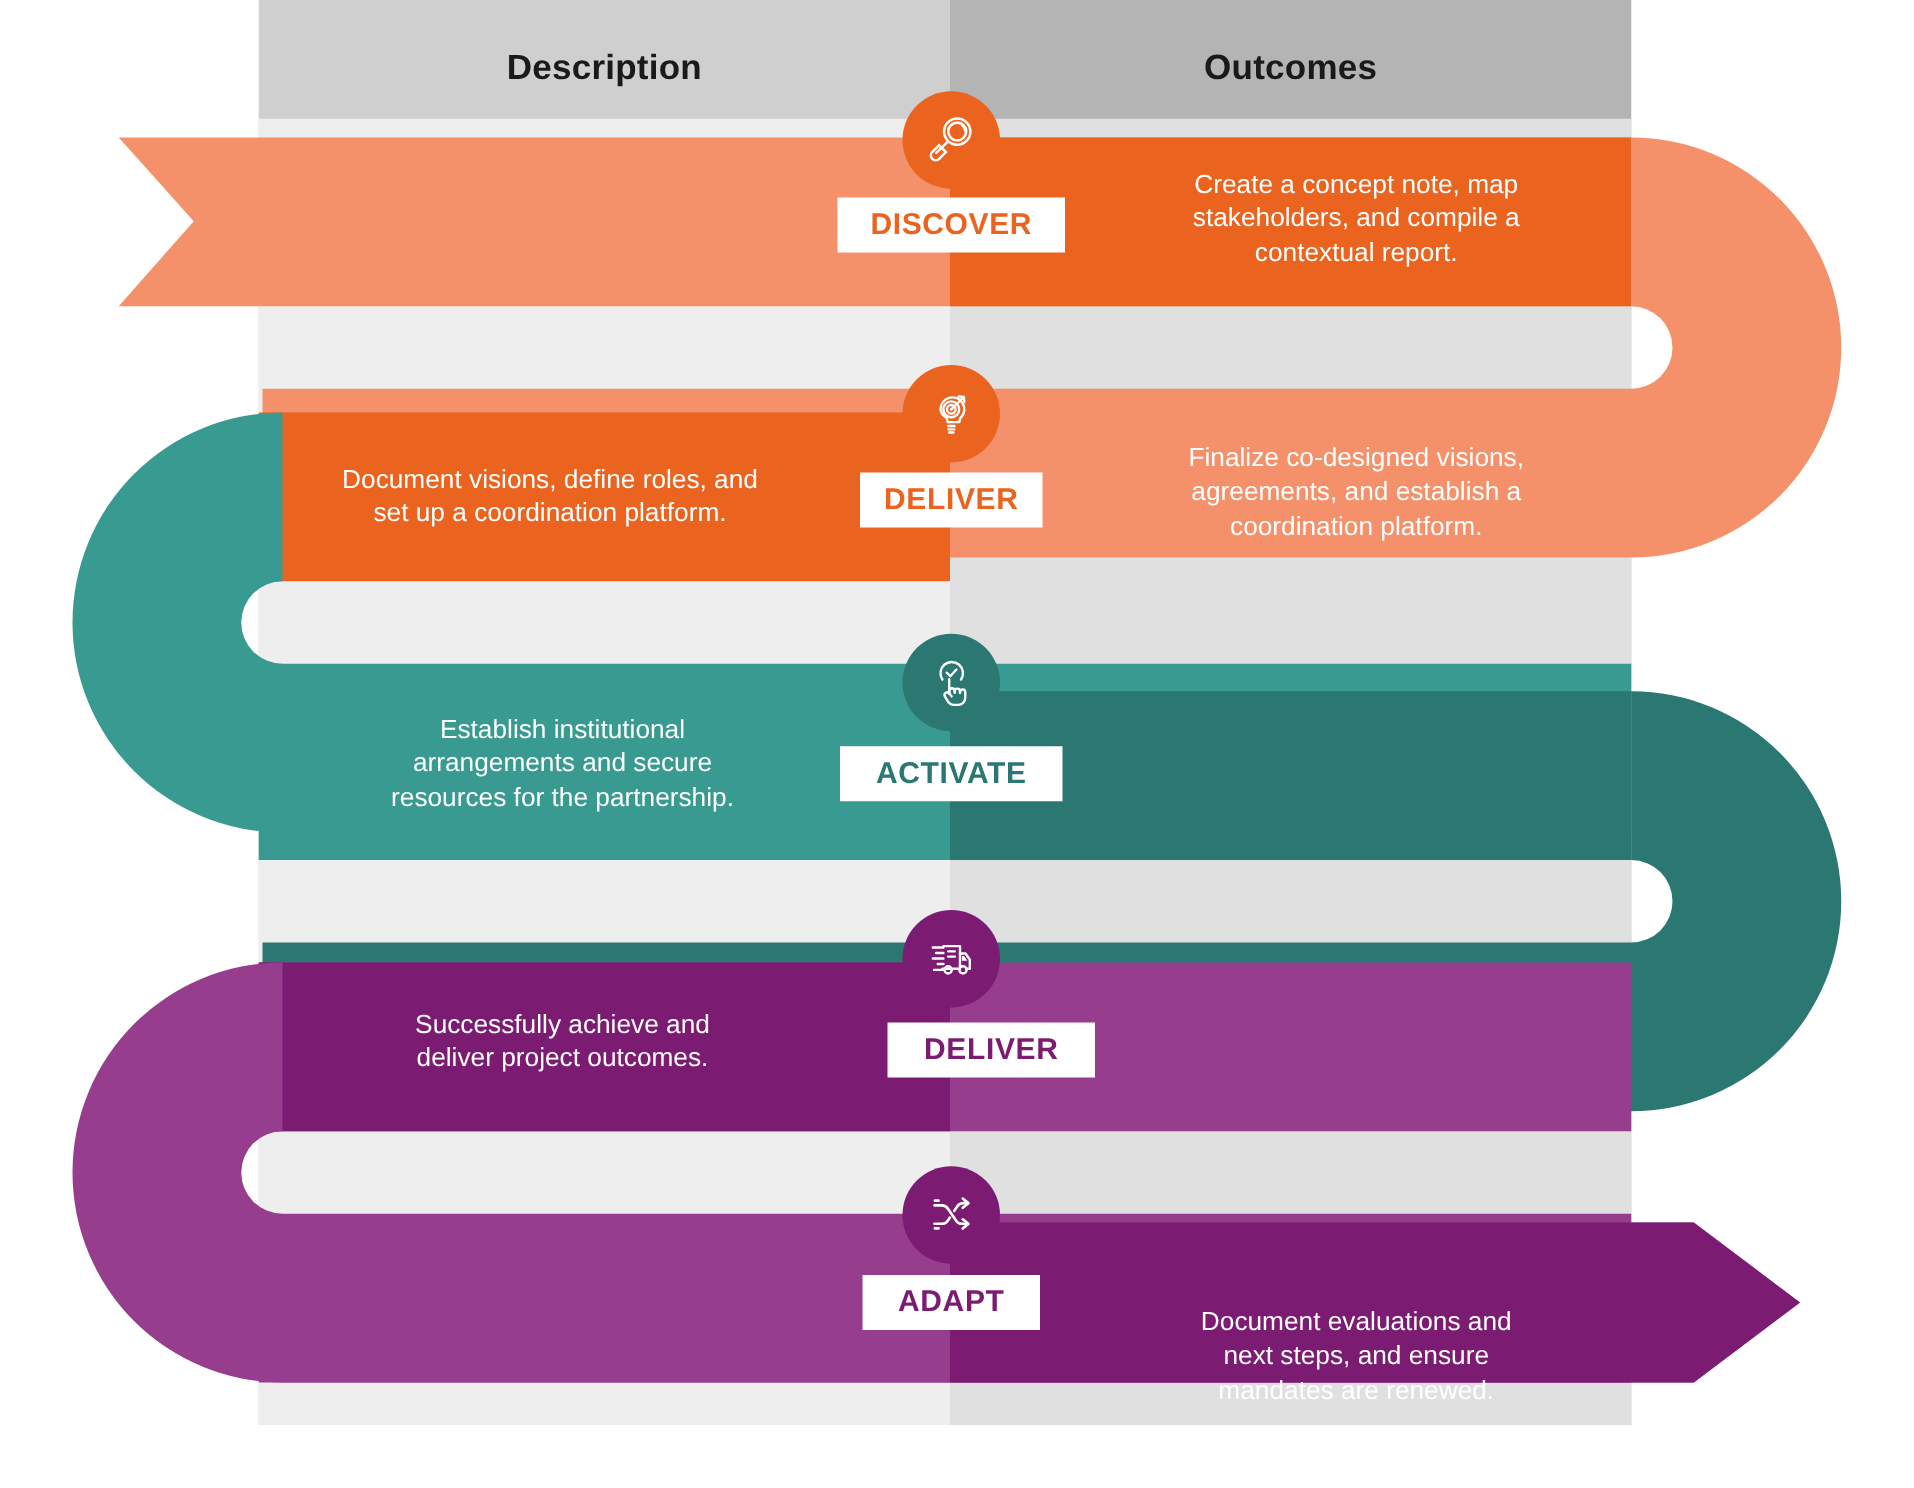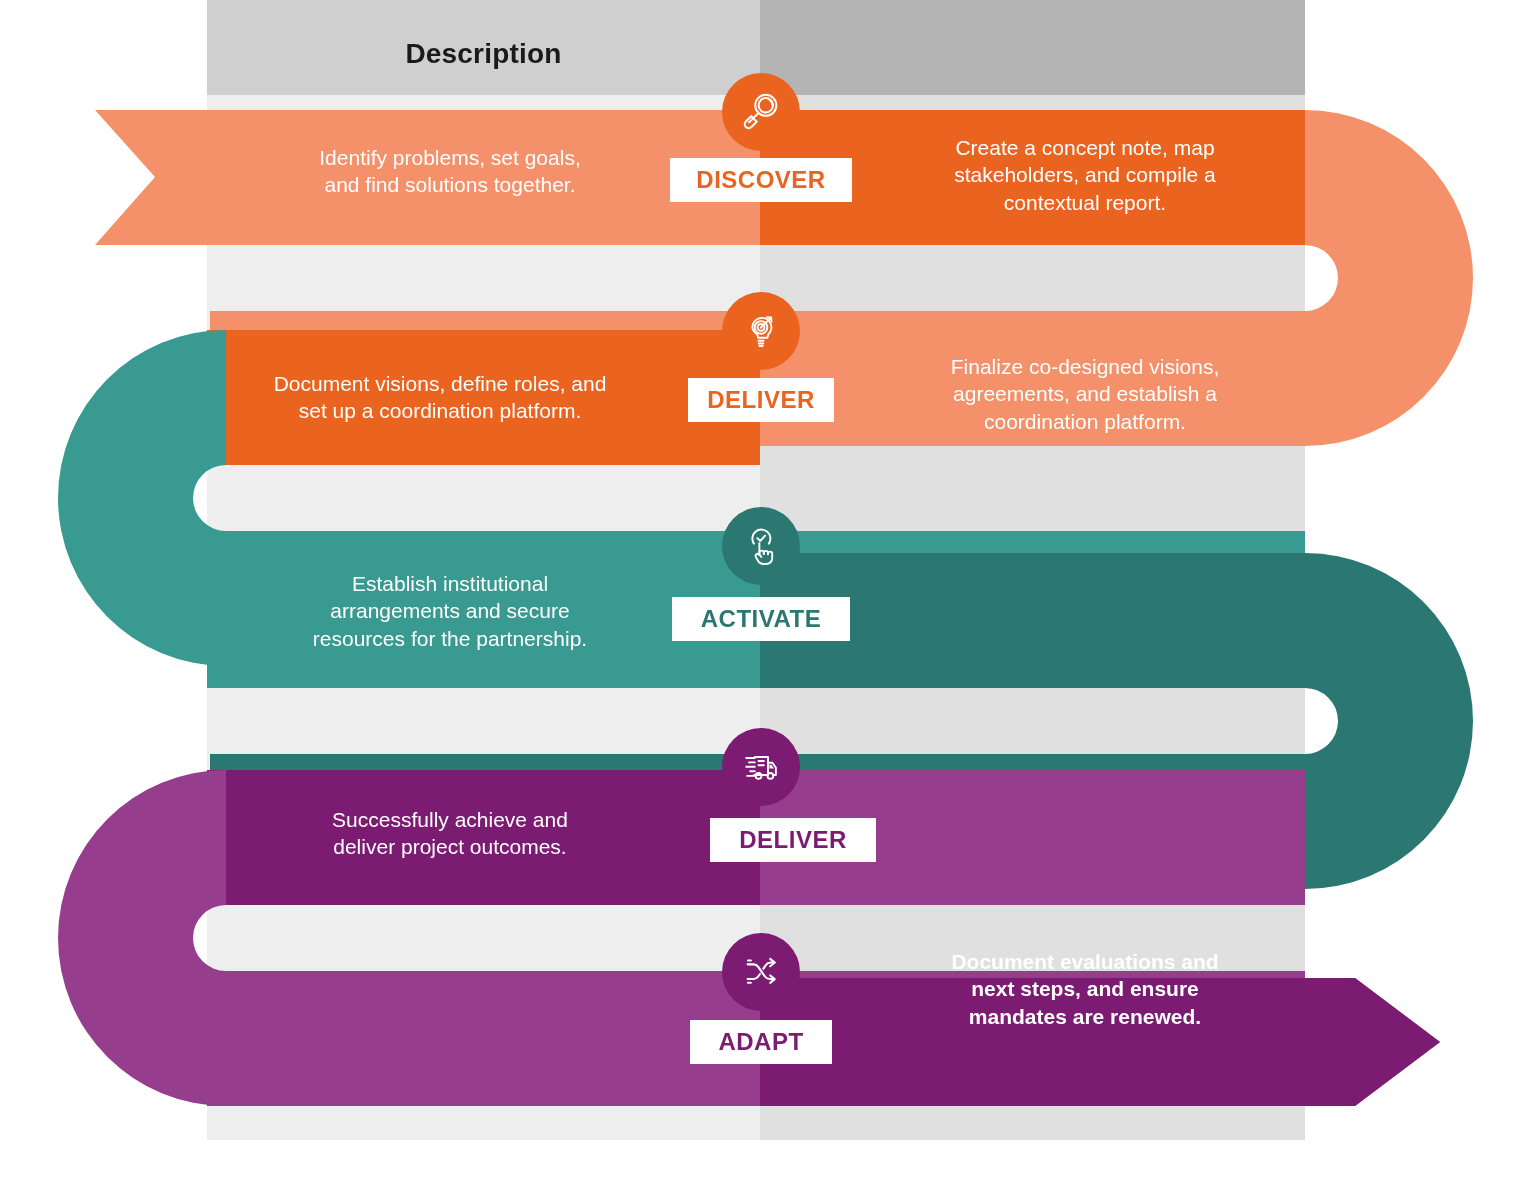--- a/index.html
+++ b/index.html
@@ -39,20 +39,21 @@
 <body>
 
 <div id="stage">
 
   <div class="colpanel" id="col-desc"></div>
   <div class="colpanel" id="col-out"></div>
   <div class="colpanel" id="col-desc-body"></div>
   <div class="colpanel" id="col-out-body"></div>
 
   <div class="hdr" id="hdr-desc">Description</div>
+  <div class="hdr" id="hdr-out">Outcomes</div>
 
   <svg id="ribbon" viewBox="0 0 1531 1190">
     <defs>
 
       <clipPath id="clipLeft">
           <rect x="0" y="0" width="760" height="1190"></rect>
         </clipPath>
       <clipPath id="clipRight">
           <rect x="760" y="0" width="771" height="1190"></rect>
         </clipPath>
@@ -98,22 +99,20 @@
       <path d="M 226,770
                A 168,168 0 0 0 226,1106
                L 1305,1106 L 1305,971 L 226,971
                A 33,33 0 0 1 226,905 Z" fill="#963d8d"></path>
 
       <path d="M 207,978 L 1355,978 L 1440,1042 L 1355,1106 L 207,1106 Z" fill="#963d8d"></path>
       <path d="M 760,978 L 1355,978 L 1440,1042 L 1355,1106 L 760,1106 Z" fill="#7c1b72"></path>
     </g>
   </svg>
 
-  <div class="celltext desc-text" style="top:144px;">Identify problems, set goals,
-and find solutions together.</div>
   <div class="celltext out-text" style="top:134px;">Create a concept note, map
 stakeholders, and compile a
 contextual report.</div>
   <div class="badge" style="left:722px;top:73px;background:#ea6420;">
     <svg viewBox="0 0 48 48" fill="none" stroke="#ffffff" stroke-width="2.1" stroke-linecap="round">
       <circle cx="29" cy="17" r="11"></circle>
         <circle cx="29" cy="17" r="7.5"></circle>
       <path d="M21.2 25.3 L11.5 34.8"></path>
       <path d="M13.8 28.4 L8.2 34.0 A4 4 0 0 0 13.9 39.7 L19.5 34.1 Z"></path>
       <path d="M33 11.5 a7.5 7.5 0 0 1 3 5.5"></path>
@@ -162,21 +161,21 @@
       <path d="M31.3 19.6 h4.6 l3.6 5.1 v7.6 h-3.2"></path>
       <path d="M32.9 21.6 v4.0 h4.6 l-2.8 -4.0 Z" fill="#ffffff" stroke="none"></path>
       <circle cx="21.4" cy="33.3" r="3.0"></circle>
       <circle cx="33.8" cy="33.3" r="3.0"></circle>
       <path d="M8.6 14.6 h8.9 M11.4 19.2 h6.1 M8.6 23.8 h8.9 M12.7 28.4 h4.8 M9.6 33.3 h8.8"></path>
       <path d="M21.4 22.2 h5.6 M21.4 17.8 h5.6"></path>
     </svg>
   </div>
   <div class="chip" style="left:678px;top:818px;width:166px;height:44px;color:#7c1b72;margin-left:32px;">DELIVER</div>
 
-  <div class="celltext out-text" style="top:948px;font-weight:bold;">Document evaluations and
+  <div class="celltext out-text" style="top:1044px;">Document evaluations and
 next steps, and ensure
 mandates are renewed.</div>
   <div class="badge" style="left:722px;top:933px;background:#7c1b72;">
     <svg viewBox="0 0 48 48" fill="none" stroke="#ffffff" stroke-width="2.2" stroke-linecap="round" stroke-linejoin="round">
       <path d="M10 16 h6.2 a6 6 0 0 1 4.9 2.6 l7.0 10.1 a6 6 0 0 0 4.9 2.6 h4.0"></path>
       <path d="M10 31.3 h6.2 a6 6 0 0 0 4.9 -2.6 l1.8 -2.6"></path>
       <path d="M26.5 20.5 l2.6 -3.8 a6 6 0 0 1 4.9 -2.6 h4.0"></path>
       <path d="M33.6 10.3 L38.3 14.1 L33.6 18.0"></path>
       <path d="M33.6 27.6 L38.3 31.4 L33.6 35.3"></path>
       <path d="M10.4 12.0 h3.0 M10.4 35.2 h3.0"></path>

